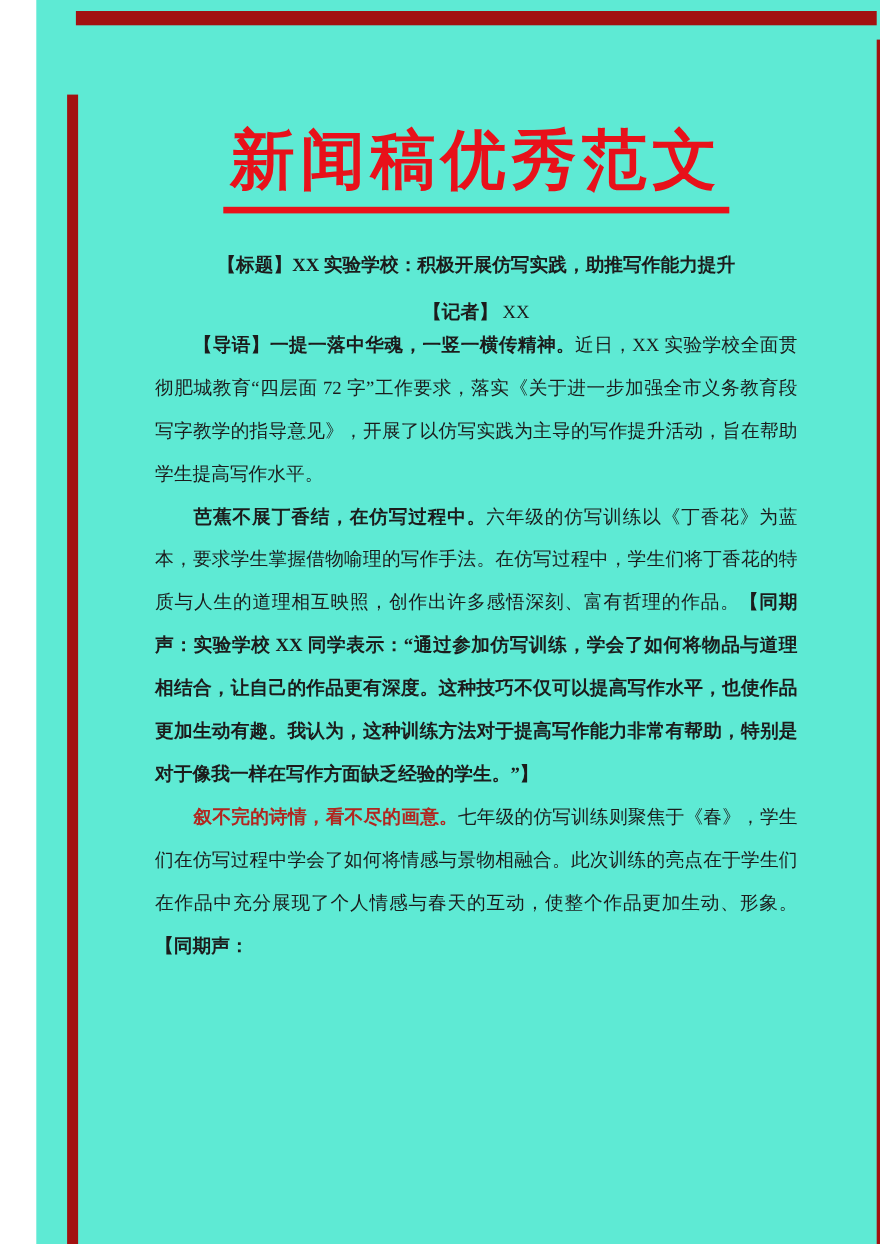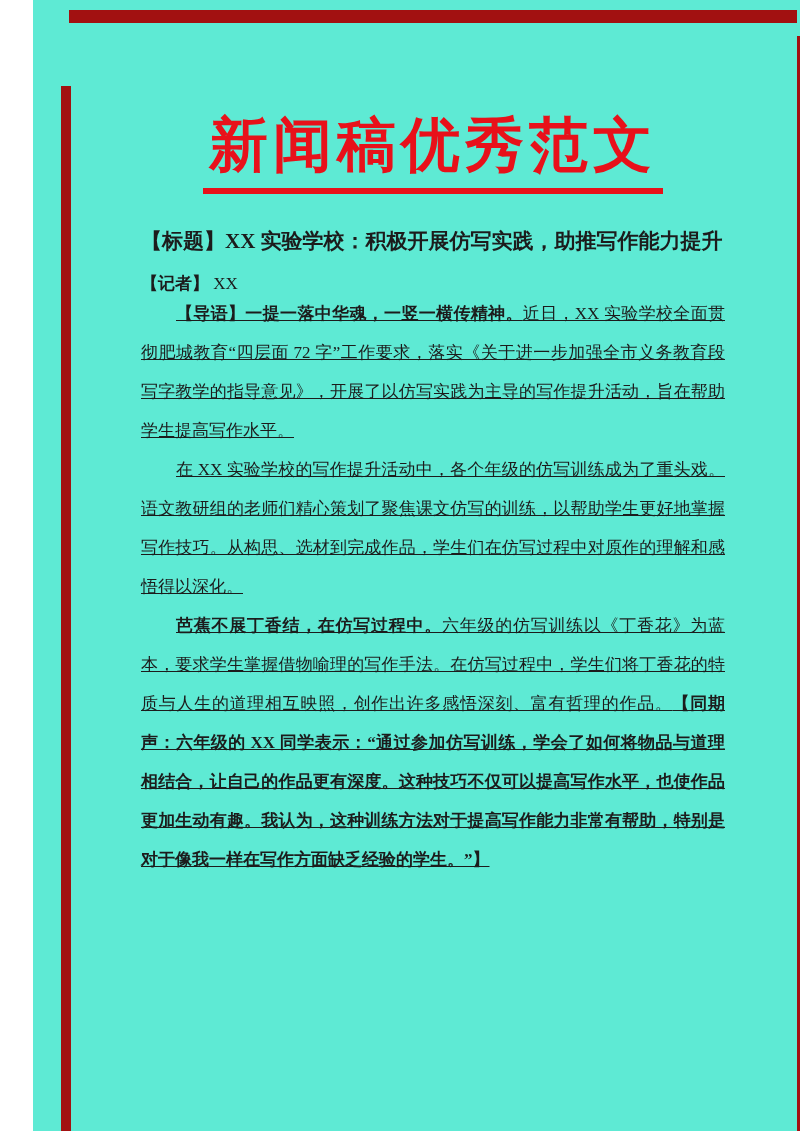--- a/index.html
+++ b/index.html
@@ -24,35 +24,34 @@
     font-weight:900;
     font-size:59px;
     letter-spacing:5px;
     line-height:1.12;
     padding:0 6px 10px 6px;
     border-bottom:6px solid #e8111a;
   }
   
   .content{position:absolute;left:108px;top:228px;width:584px;}
   .headline{
-    margin:0;
-    font-size:21px;line-height:26px;font-weight:bold;
+    margin:0;text-align:center;
+    font-size:17px;line-height:26px;font-weight:bold;
   }
   .reporter{
-    margin:20px 0 0 0;text-align:left;
+    margin:20px 0 0 0;text-align:center;
     font-size:17px;line-height:20px;
   }
   .paras{margin-top:0;}
   .para{
     margin:0;
     font-size:17px;
     line-height:39px;
     text-align:justify;
     word-break:break-all;
-    text-decoration:underline;
   }
   .para.indent{text-indent:35px;}
   .b{font-weight:bold;}
 </style>
 </head>
 <body>
 
 <div class="page" style="background: #5eead4; color: rgb(28, 28, 28); margin-left: 33px;">
 
   <div class="frame frame-top" style="background: rgb(162, 17, 17);"></div>
@@ -61,18 +60,18 @@
 
   <div class="title-wrap">
     <span class="main-title" style="color: rgb(232, 17, 26); border-bottom-color: rgb(232, 17, 26);">新闻稿优秀范文</span>
   </div>
 
   <div class="content">
     <p class="headline"><span class="b">【标题】XX 实验学校：积极开展仿写实践，助推写作能力提升</span></p>
     <p class="reporter"><span class="b">【记者】</span><span> XX</span></p>
     <div class="paras">
         <p class="para indent"><span class="b">【导语】一提一落中华魂，一竖一横传精神。</span><span>近日，XX 实验学校全面贯彻肥城教育“四层面 72 字”工作要求，落实《关于进一步加强全市义务教育段写字教学的指导意见》，开展了以仿写实践为主导的写作提升活动，旨在帮助学生提高写作水平。</span></p>
-        <p class="para indent"><span>在 XX 实验学校的写作提升活动中，各个年级的仿写训练成为了重头戏。语文教研组的老师们精心策划了聚焦课文仿写的训练，以帮助学生更好地掌握写作技巧。从构思、选材到完成作品，学生们在仿写过程中对原作的理解和感悟得以深化。</span></p>
-        <p class="para indent"><span class="b">芭蕉不展丁香结，在仿写过程中。</span><span>六年级的仿写训练以《丁香花》为蓝本，要求学生掌握借物喻理的写作手法。在仿写过程中，学生们将丁香花的特质与人生的道理相互映照，创作出许多感悟深刻、富有哲理的作品。</span><span class="b">【同期声：六年级的 XX 同学表示：“通过参加仿写训练，学会了如何将物品与道理相结合，让自己的作品更有深度。这种技巧不仅可以提高写作水平，也使作品更加生动有趣。我认为，这种训练方法对于提高写作能力非常有帮助，特别是对于像我一样在写作方面缺乏经验的学生。”】</span></p>
+        <p class="para indent"><span class="b">芭蕉不展丁香结，在仿写过程中。</span><span>六年级的仿写训练以《丁香花》为蓝本，要求学生掌握借物喻理的写作手法。在仿写过程中，学生们将丁香花的特质与人生的道理相互映照，创作出许多感悟深刻、富有哲理的作品。</span><span class="b">【同期声：实验学校 XX 同学表示：“通过参加仿写训练，学会了如何将物品与道理相结合，让自己的作品更有深度。这种技巧不仅可以提高写作水平，也使作品更加生动有趣。我认为，这种训练方法对于提高写作能力非常有帮助，特别是对于像我一样在写作方面缺乏经验的学生。”】</span></p>
+        <p class="para indent"><span class="b" style="color: rgb(178, 38, 31);">叙不完的诗情，看不尽的画意。</span><span>七年级的仿写训练则聚焦于《春》，学生们在仿写过程中学会了如何将情感与景物相融合。此次训练的亮点在于学生们在作品中充分展现了个人情感与春天的互动，使整个作品更加生动、形象。</span><span class="b">【同期声：</span></p>
       </div>
   </div>
 
 </div>
 
 </body></html>

